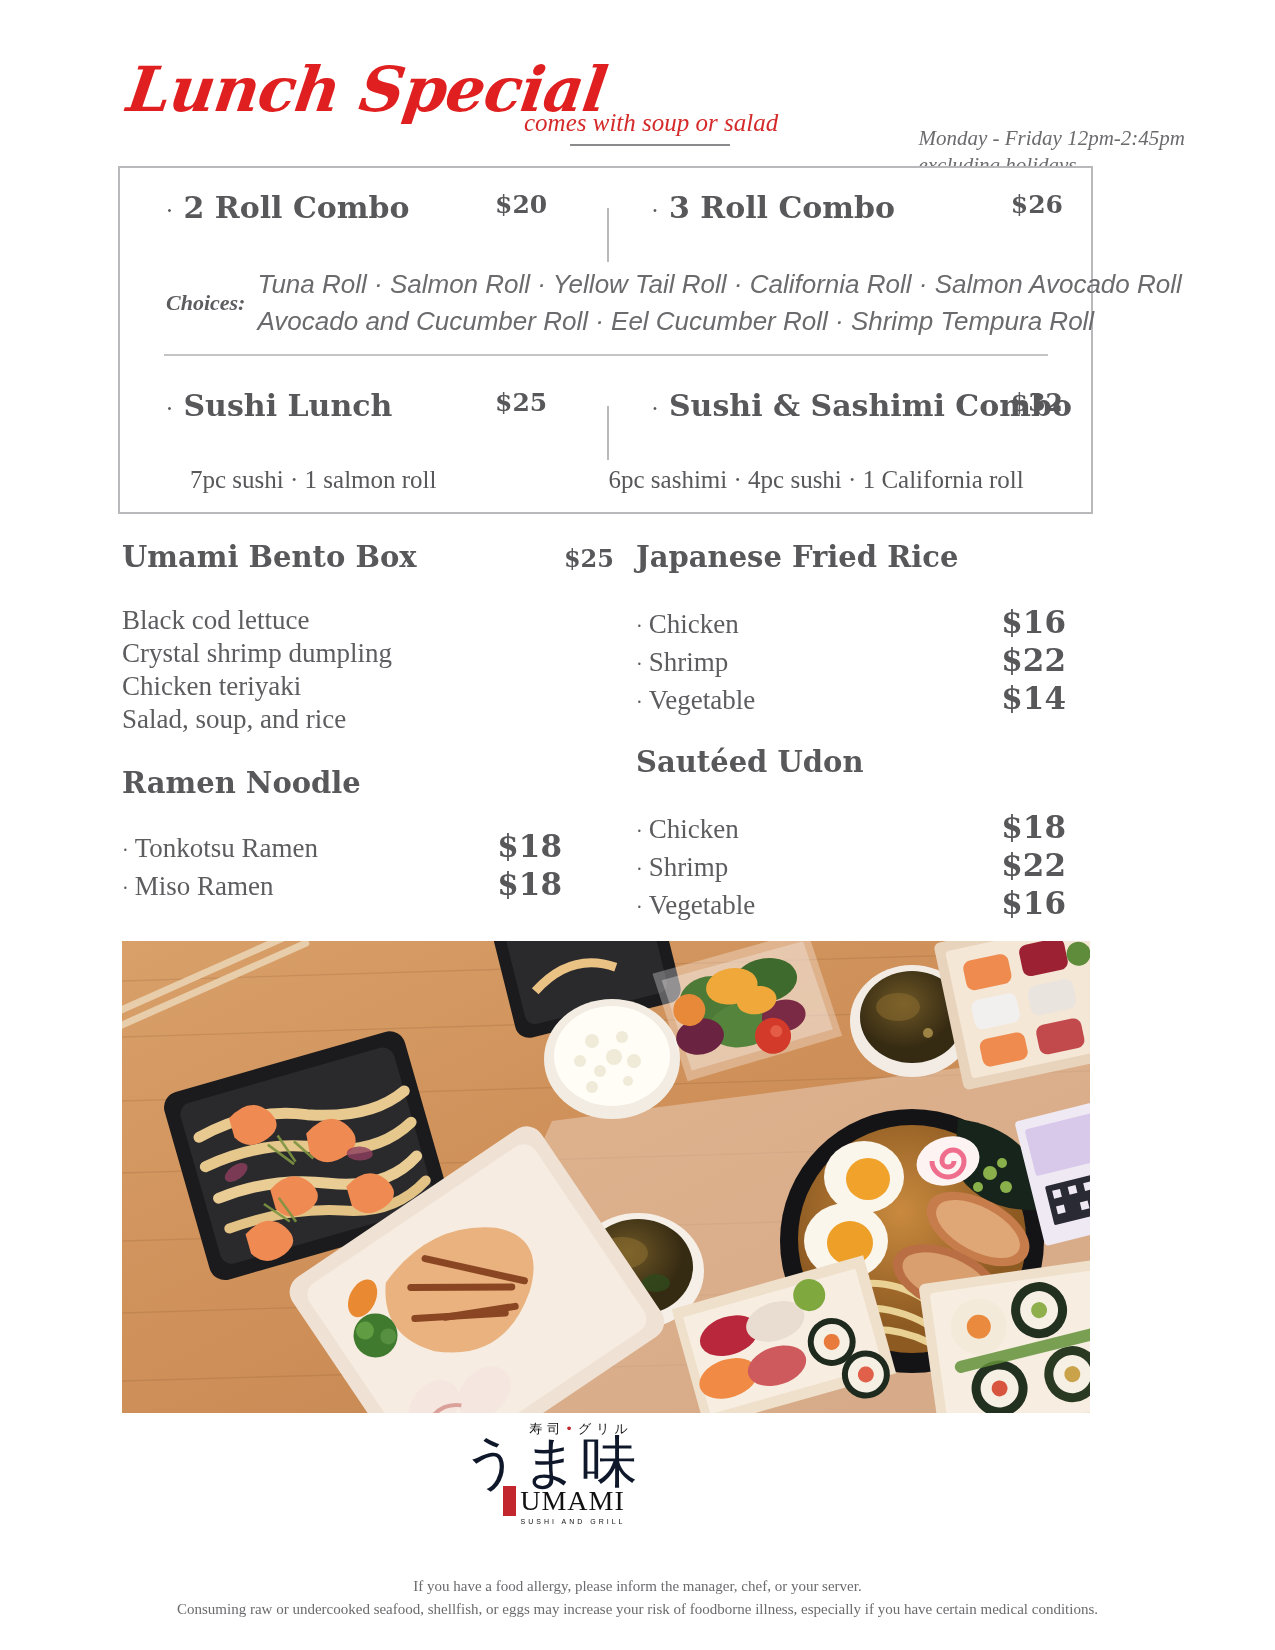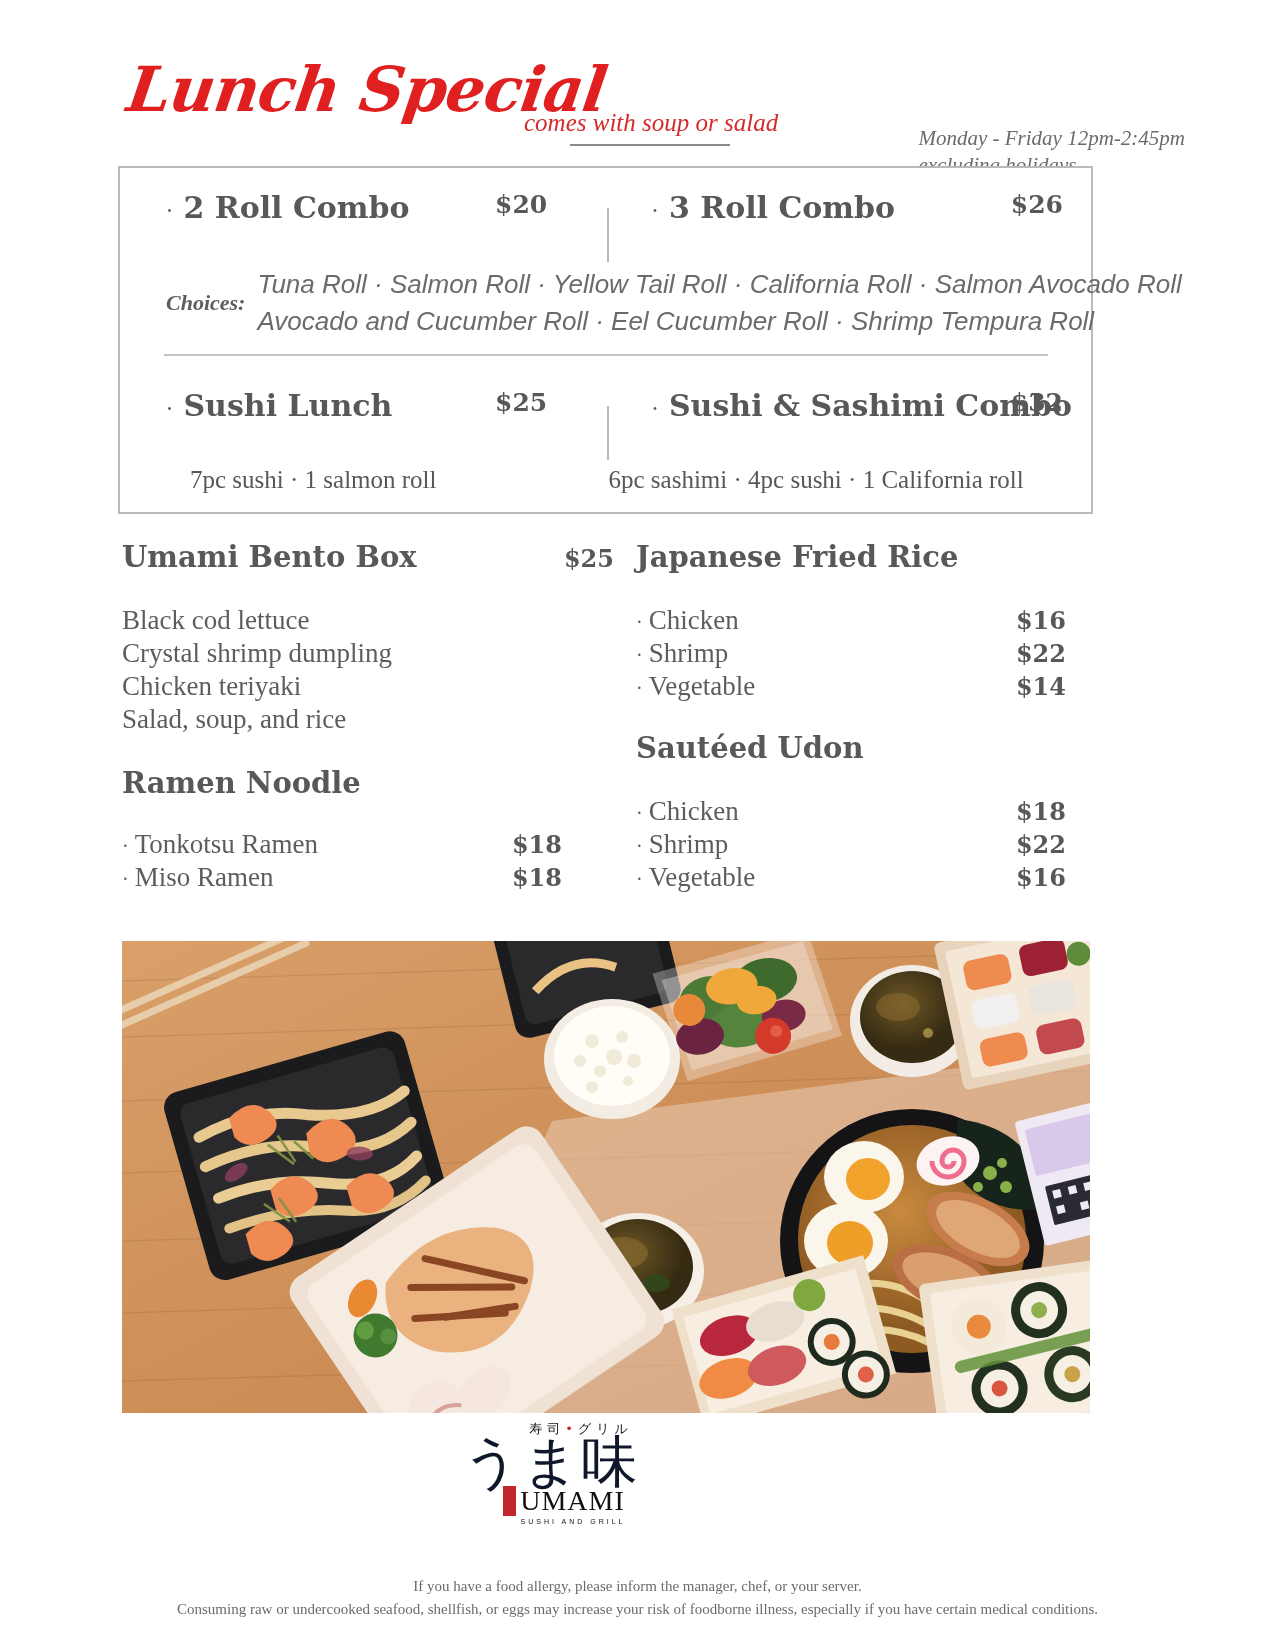--- a/index.html
+++ b/index.html
@@ -201,21 +201,21 @@
     font-family: "Liberation Serif", serif;
     font-size: 27px;
     color: #5d5d60;
     line-height: 1.22;
     white-space: nowrap;
   }
   .price-row .pname .dot { font-size: 20px; padding-right: 6px; }
   .price-row .pval {
     font-family: "DejaVu Serif", serif;
     font-weight: bold;
-    font-size: 24px;
+    font-size: 31px;
     color: #58585b;
   }
 
   
   .photo {
     position: absolute;
     left: 122px; top: 941px;
     width: 968px;
     height: 472px;
     overflow: hidden;

